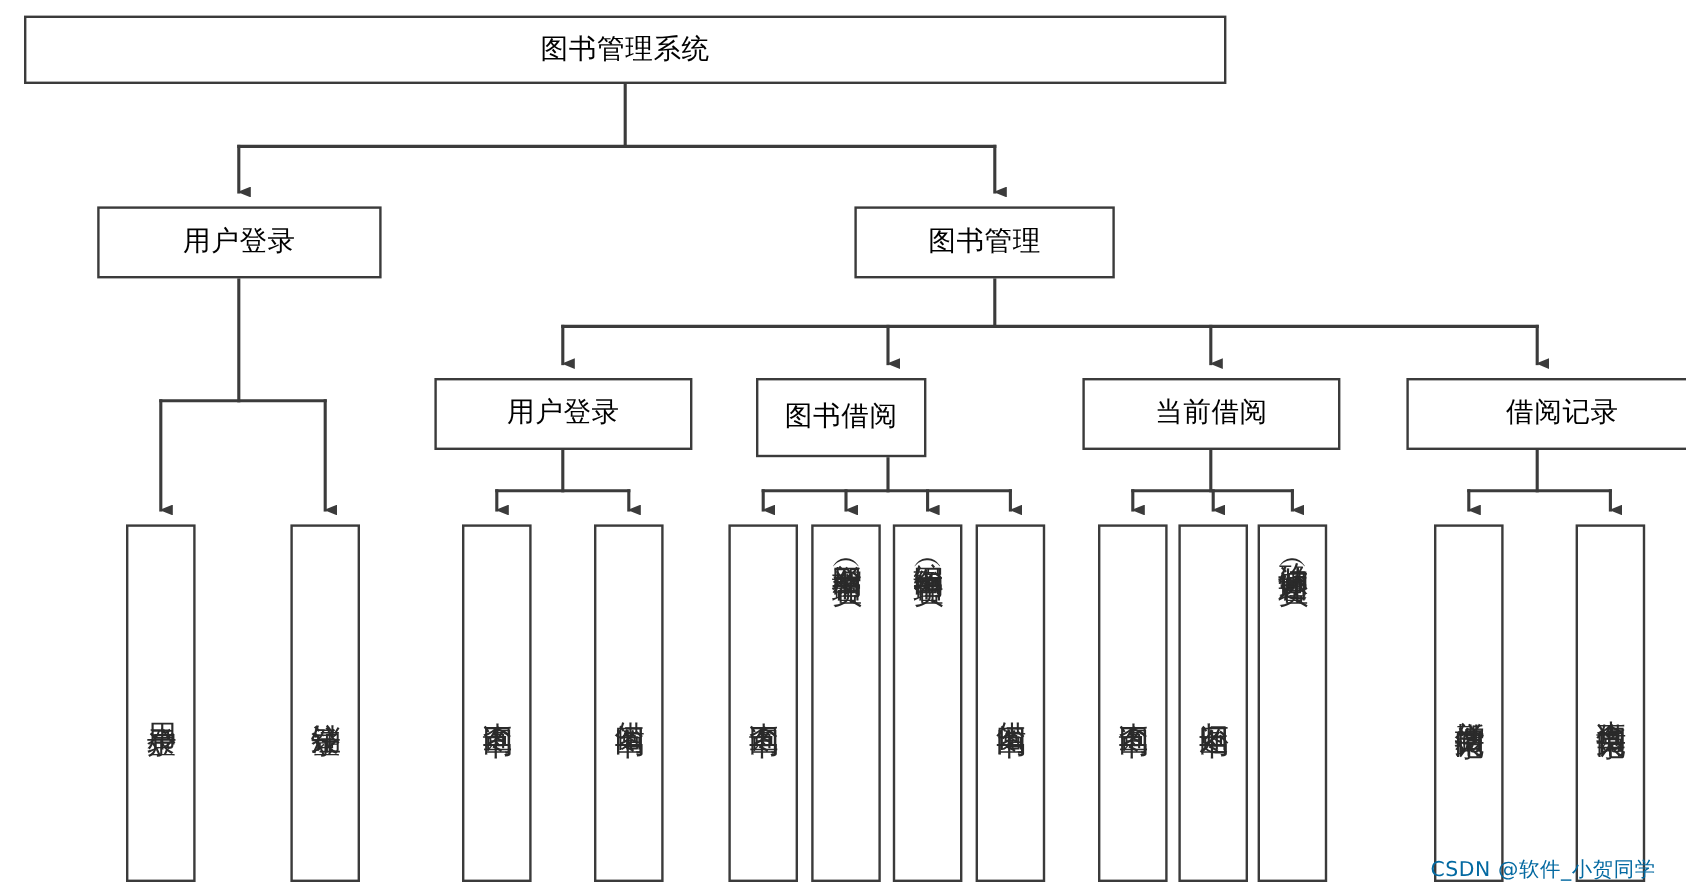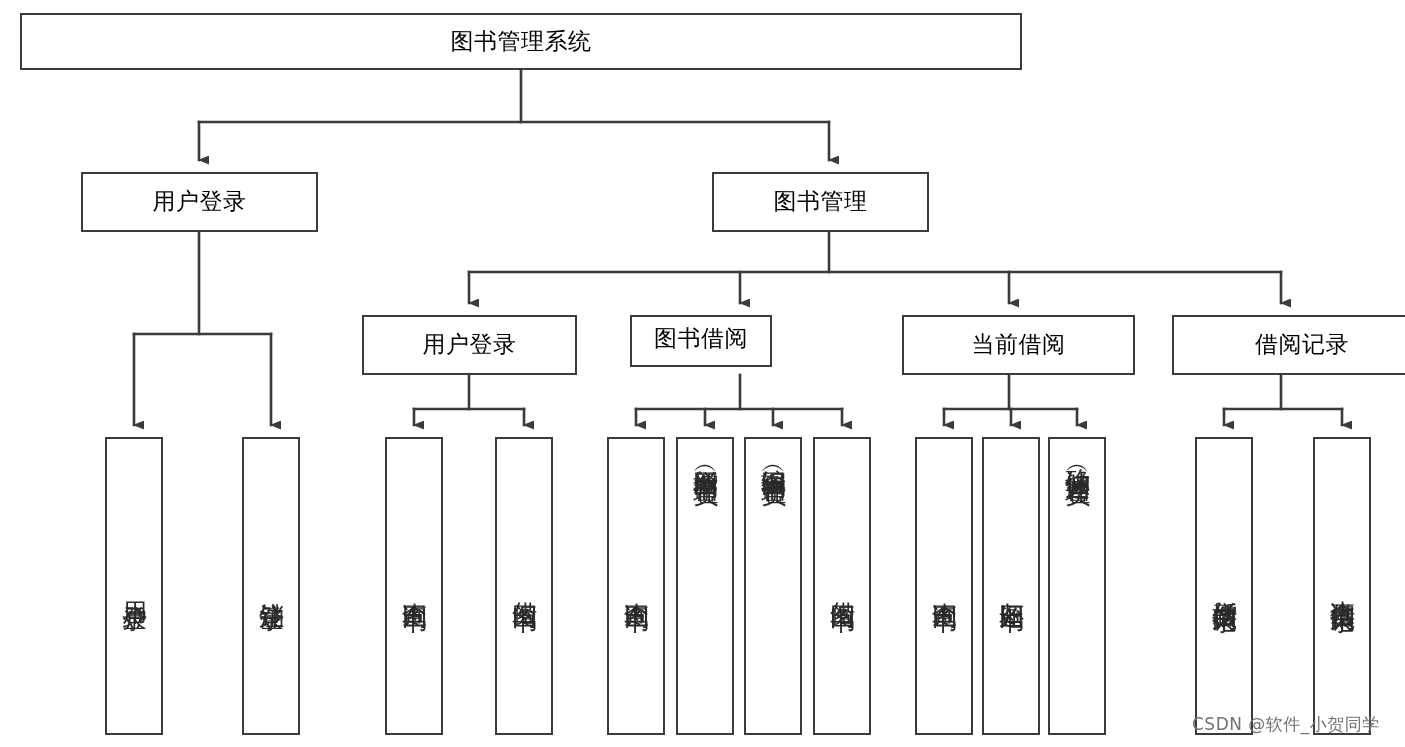--- a/index.html
+++ b/index.html
@@ -62,21 +62,21 @@
     position: absolute;
     left: 0;
     top: 0;
     width: 1405px;
     height: 747px;
     pointer-events: none;
   }
   .watermark {
     position: absolute;
     font-size: 17px;
-    color: #737373;
+    color: #0369a1;
     white-space: nowrap;
     letter-spacing: 0.5px;
   }
 </style>
 </head>
 <body>
 
 <div id="diagram-root">
 
   <svg class="connectors" viewBox="0 0 1405 747" xmlns="http://www.w3.org/2000/svg">
@@ -136,24 +136,24 @@
   <div class="node-box" style="left:81px; top:172px; width:237px; height:60px;">
     <span class="node-label-h">用户登录</span>
   </div>
   <div class="node-box" style="left:712px; top:172px; width:217px; height:60px;">
     <span class="node-label-h">图书管理</span>
   </div>
 
   <div class="node-box" style="left:362px; top:315px; width:215px; height:60px;">
     <span class="node-label-h">用户登录</span>
   </div>
-  <div class="node-box" style="left:630px; top:315px; width:142px; height:52px;font-family:Liberation Mono, monospace;">
+  <div class="node-box" style="left:630px; top:315px; width:142px; height:66px;">
     <span class="node-label-h">图书借阅</span>
   </div>
-  <div class="node-box" style="left:902px; top:315px; width:233px; height:60px;">
+  <div class="node-box" style="left:902px; top:315px; width:215px; height:60px;">
     <span class="node-label-h">当前借阅</span>
   </div>
   <div class="node-box" style="left:1172px; top:315px; width:260px; height:60px;">
     <span class="node-label-h">借阅记录</span>
   </div>
 
   <div class="node-box leaf-box center-v" style="left:105px; top:437px; width:58px; height:298px;">
     <span class="node-label-v">用户登录</span>
   </div>
   <div class="node-box leaf-box center-v" style="left:242px; top:437px; width:58px; height:298px;">

